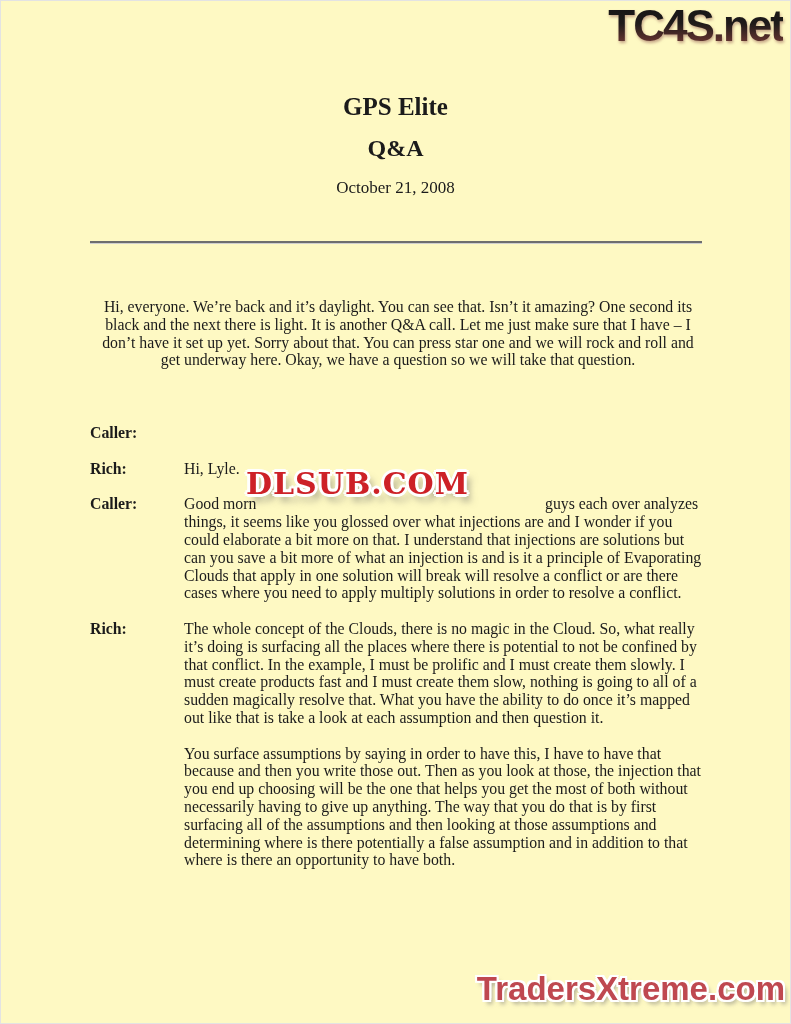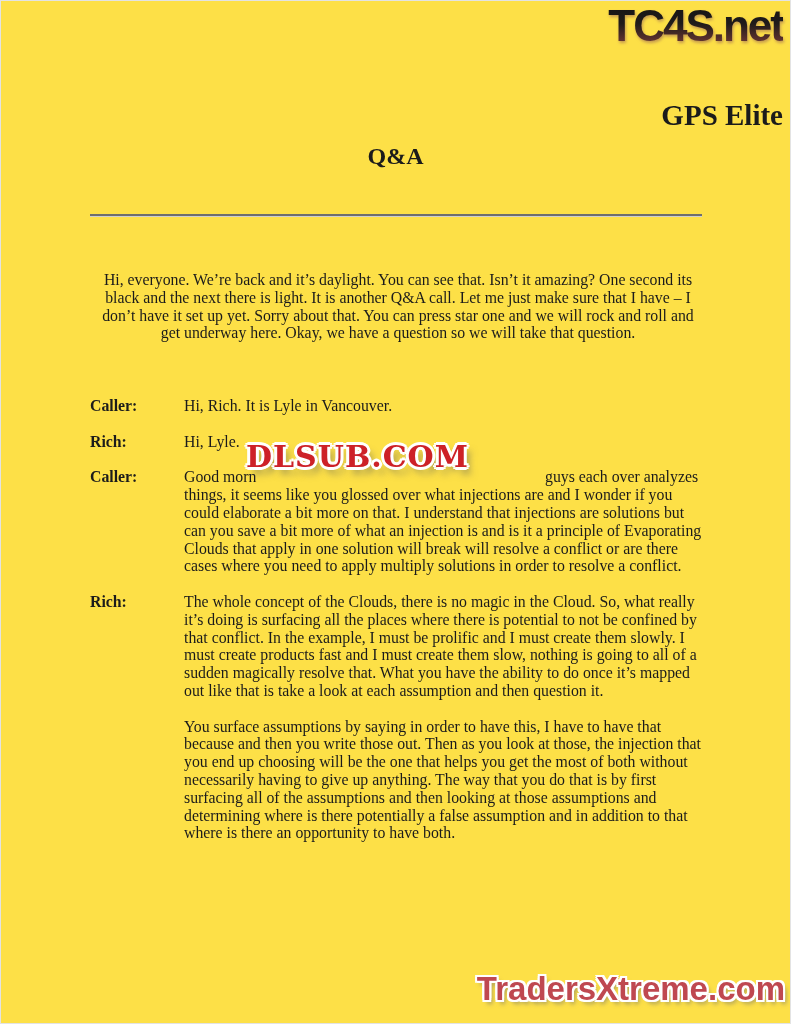--- a/index.html
+++ b/index.html
@@ -1,20 +1,20 @@
 <!DOCTYPE html>
 <html><head>
 <meta charset="utf-8">
 <style>
   html, body { margin: 0; padding: 0; background: #ffffff; }
   .page {
     position: relative;
     width: 791px;
     height: 1024px;
-    background: #fde047;
+    background: #fef9c3;
     box-shadow: inset 0 0 0 1px #e3e3e3;
     overflow: hidden;
     font-family: "Liberation Serif", serif;
     font-size: 15.8px;
     line-height: 17.8px;
     color: #1b1b1b;
   }
 
   
   .tc4s-logo {
@@ -30,25 +30,24 @@
     -webkit-background-clip: text;
     background-clip: text;
     color: transparent;
     filter: drop-shadow(1px 2px 1.5px rgba(150, 95, 85, 0.55));
     white-space: nowrap;
   }
 
   
   .header { text-align: center; margin: 0; padding-top: 88px; }
   .title {
-    font-size: 29px;
+    font-size: 25px;
     line-height: 38px;
     font-weight: bold;
-    margin: 8px;
-    text-align: right;
+    margin: 0;
   }
   .subtitle {
     font-size: 24px;
     line-height: 29px;
     font-weight: bold;
     margin: 8px 0 0 0;
   }
   .doc-date {
     font-size: 17px;
     line-height: 21px;
@@ -137,31 +136,31 @@
 </head>
 <body>
 
 <div class="page">
 
   <div class="tc4s-logo">TC4S.net</div>
 
   <div class="header">
     <h1 class="title">GPS Elite</h1>
     <h2 class="subtitle">Q&amp;A</h2>
+    <div class="doc-date">October 21, 2008</div>
   </div>
 
   <div class="divider"></div>
 
   <p class="intro">Hi, everyone. We’re back and it’s daylight. You can see that. Isn’t it amazing? One second its black and the next there is light. It is another Q&amp;A call. Let me just make sure that I have – I don’t have it set up yet. Sorry about that. You can press star one and we will rock and roll and get underway here. Okay, we have a question so we will take that question.</p>
 
   <div class="dialogue">
 
     <div class="row">
       <div class="speaker">Caller:</div>
-      <div class="speech">Hi, Rich. It is Lyle in Vancouver.</div>
     </div>
 
     <div class="row">
       <div class="speaker">Rich:</div>
       <div class="speech">Hi, Lyle.</div>
     </div>
 
     <div class="row">
       <div class="speaker">Caller:</div>
       <div class="speech">

